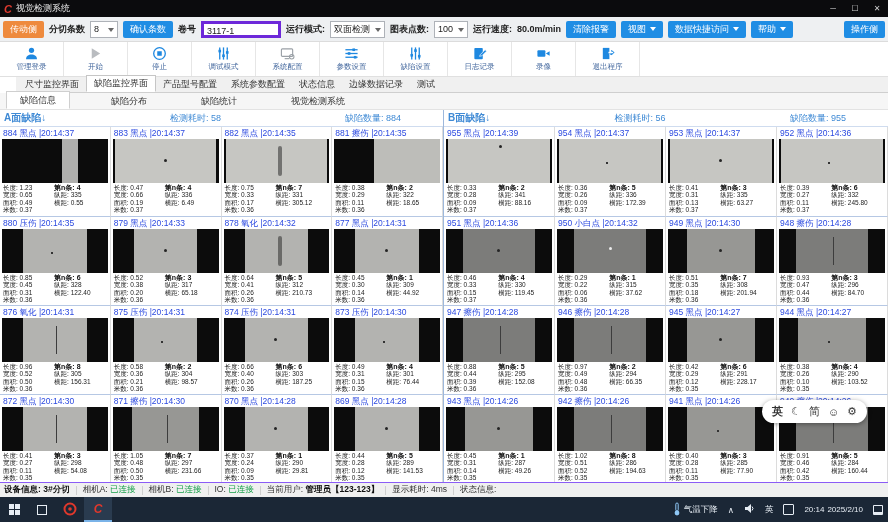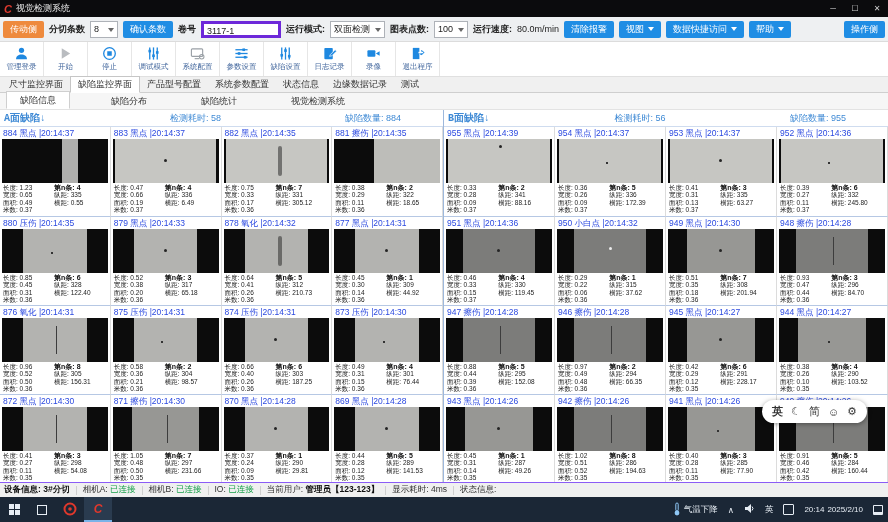--- a/index.html
+++ b/index.html
@@ -13,40 +13,40 @@
   
   .tb1{height:25px;background:#eef0f2;border-bottom:1px solid #dcdcdc;display:flex;align-items:center;gap:5px;padding:0 3px;font-size:9px;color:#222;}
   .lbl{font-weight:bold;white-space:nowrap;}
   .btn{height:17px;line-height:17px;padding:0 7px;border-radius:2px;color:#fff;font-size:9px;white-space:nowrap;cursor:pointer;}
   .btn-orange{background:#ee8a3d;}
   .btn-blue{background:#1f8de4;}
   .caret{display:inline-block;width:0;height:0;border-left:3px solid transparent;border-right:3px solid transparent;border-top:4px solid #fff;margin-left:4px;vertical-align:middle;}
   .sel{height:17px;line-height:15px;background:#fff;border:1px solid #aeb2b8;padding:0 12px 0 3px;position:relative;white-space:nowrap;}
   .sel::after{content:"";position:absolute;right:3px;top:6px;width:0;height:0;border-left:3px solid transparent;border-right:3px solid transparent;border-top:4px solid #666;}
   .txt{height:17px;line-height:15px;background:#fff;border:3px solid #6d28d9;padding:0 3px;}
-  .bold{font-weight:normal;}
+  .bold{font-weight:bold;}
   .grow{flex:1;}
   
   .tb2{height:35px;background:#fff;border-bottom:1px solid #e0e0e0;display:flex;}
-  .tool{width:44px;display:flex;flex-direction:column;align-items:center;justify-content:center;border-right:1px solid #e6e6e6;cursor:pointer;}
+  .tool{width:64px;display:flex;flex-direction:column;align-items:center;justify-content:center;border-right:1px solid #e6e6e6;cursor:pointer;}
   .tool svg{width:15px;height:15px;display:block;}
   .tool .tlabel{font-size:7.5px;color:#44689e;margin-top:1px;white-space:nowrap;}
   
-  .tabbar{height:16px;background:#f0f0f0;border-bottom:1px solid #cfcfcf;display:flex;align-items:center;font-size:9px;padding-left:2px;}
+  .tabbar{height:16px;background:#f0f0f0;border-bottom:1px solid #cfcfcf;display:flex;align-items:flex-end;font-size:9px;padding-left:2px;margin-left:16px;}
   .tab{padding:0 7px;line-height:15px;color:#333;cursor:pointer;white-space:nowrap;}
   .tab.active{background:#fff;border:1px solid #c6c6c6;border-bottom:1px solid #fff;}
   .subbar{height:17px;background:#f6f6f6;border-bottom:1px solid #e3e3e3;display:flex;align-items:flex-end;font-size:9px;padding-left:6px;gap:28px;}
   .stab{padding:0 13px;line-height:16px;color:#333;cursor:pointer;white-space:nowrap;}
   .stab.active{background:#fff;border:1px solid #cfcfcf;border-bottom:1px solid #fff;}
   
   .content{position:relative;height:372px;display:flex;}
   .panel{width:444px;display:flex;flex-direction:column;}
   .panel:first-child{border-right:1px solid #9db8dc;}
   .p-head{height:17px;display:flex;align-items:center;font-size:9px;color:#3f8ad5;padding:0 42px 0 4px;justify-content:space-between;border-bottom:1px solid #cfdcef;}
-  .p-title{font-weight:bold;font-size:10px;font-family:Liberation Mono, monospace;}
+  .p-title{font-weight:bold;font-size:10px;}
   .p-kv span{color:#3f8ad5;}
   .cards{flex:1;display:grid;grid-template-columns:repeat(4,1fr);grid-auto-rows:89px;overflow:hidden;background:#fff;}
   .card{border-top:1px solid #b6c8e4;border-right:1px solid #dcdcdc;overflow:hidden;cursor:pointer;}
   .card:nth-child(-n+4){border-top:none;}
   .card-h{height:12px;line-height:12px;font-size:8.5px;color:#2b49e0;padding-left:3px;white-space:nowrap;overflow:hidden;}
   .thumb{height:44px;margin:0 2px;position:relative;background:#0c0c0c;overflow:hidden;}
   .band{position:absolute;top:0;bottom:0;}
   .v-light .band{left:2%;right:2%;background:#c6c6c2;}
   .v-split .band{left:38%;right:0;background:#bdbdb9;}
   .v-band-light .band{left:20%;right:20%;background:#b3b3b0;}

